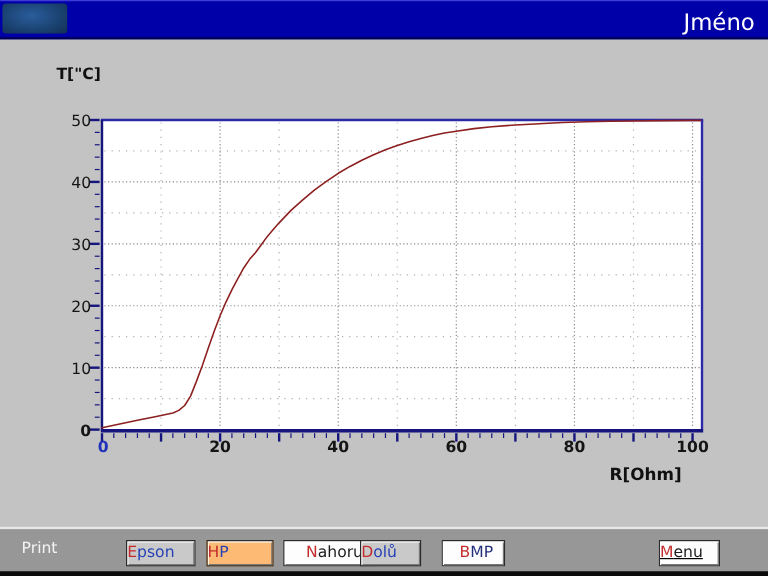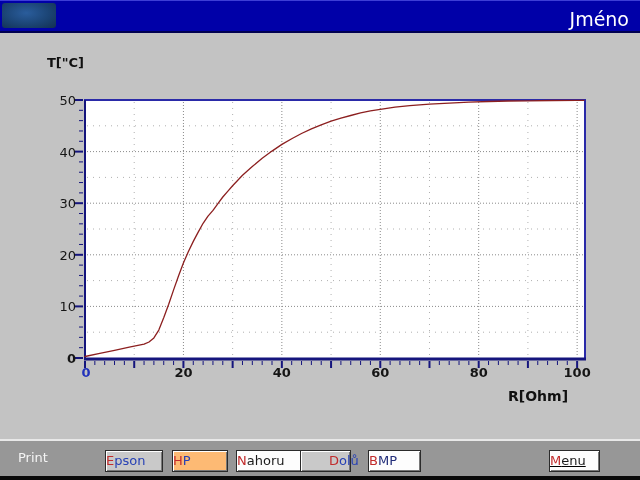--- a/index.html
+++ b/index.html
@@ -27,23 +27,23 @@
   #print-label{position:absolute;left:18px;top:9px;font-size:13px;color:#f4f4f4;}
   .pbtn{
     position:absolute;top:9px;height:22px;box-sizing:border-box;
     border:1px solid #2b2b2b;
     box-shadow:inset 1px 1px 0 #ffffff, inset -1px -1px 0 #787878;
     font-size:13px;line-height:20px;text-align:left;cursor:default;
     white-space:nowrap;
   }
   #btn-epson{left:105px;width:58px;}
   #btn-hp{left:172px;width:56px;}
-  #btn-nahoru{left:236px;width:76px;}
-  #btn-dolu{left:300px;width:51px;padding-left:28px;}
-  #btn-bmp{left:368px;width:53px;}
+  #btn-nahoru{left:236px;width:76px;padding-left:18px;}
+  #btn-dolu{left:300px;width:51px;}
+  #btn-bmp{left:368px;width:53px;padding-left:14px;}
   #btn-menu{left:549px;width:51px;}
   #footer-strip{position:absolute;left:0;top:476px;width:640px;height:4px;background:#0a0a0a;}
 </style>
 </head>
 <body>
 
 <div id="title-bar" style="background: rgb(0, 0, 168);">
   <div id="logo"></div>
   <span id="name-label">Jméno</span>
 </div>

